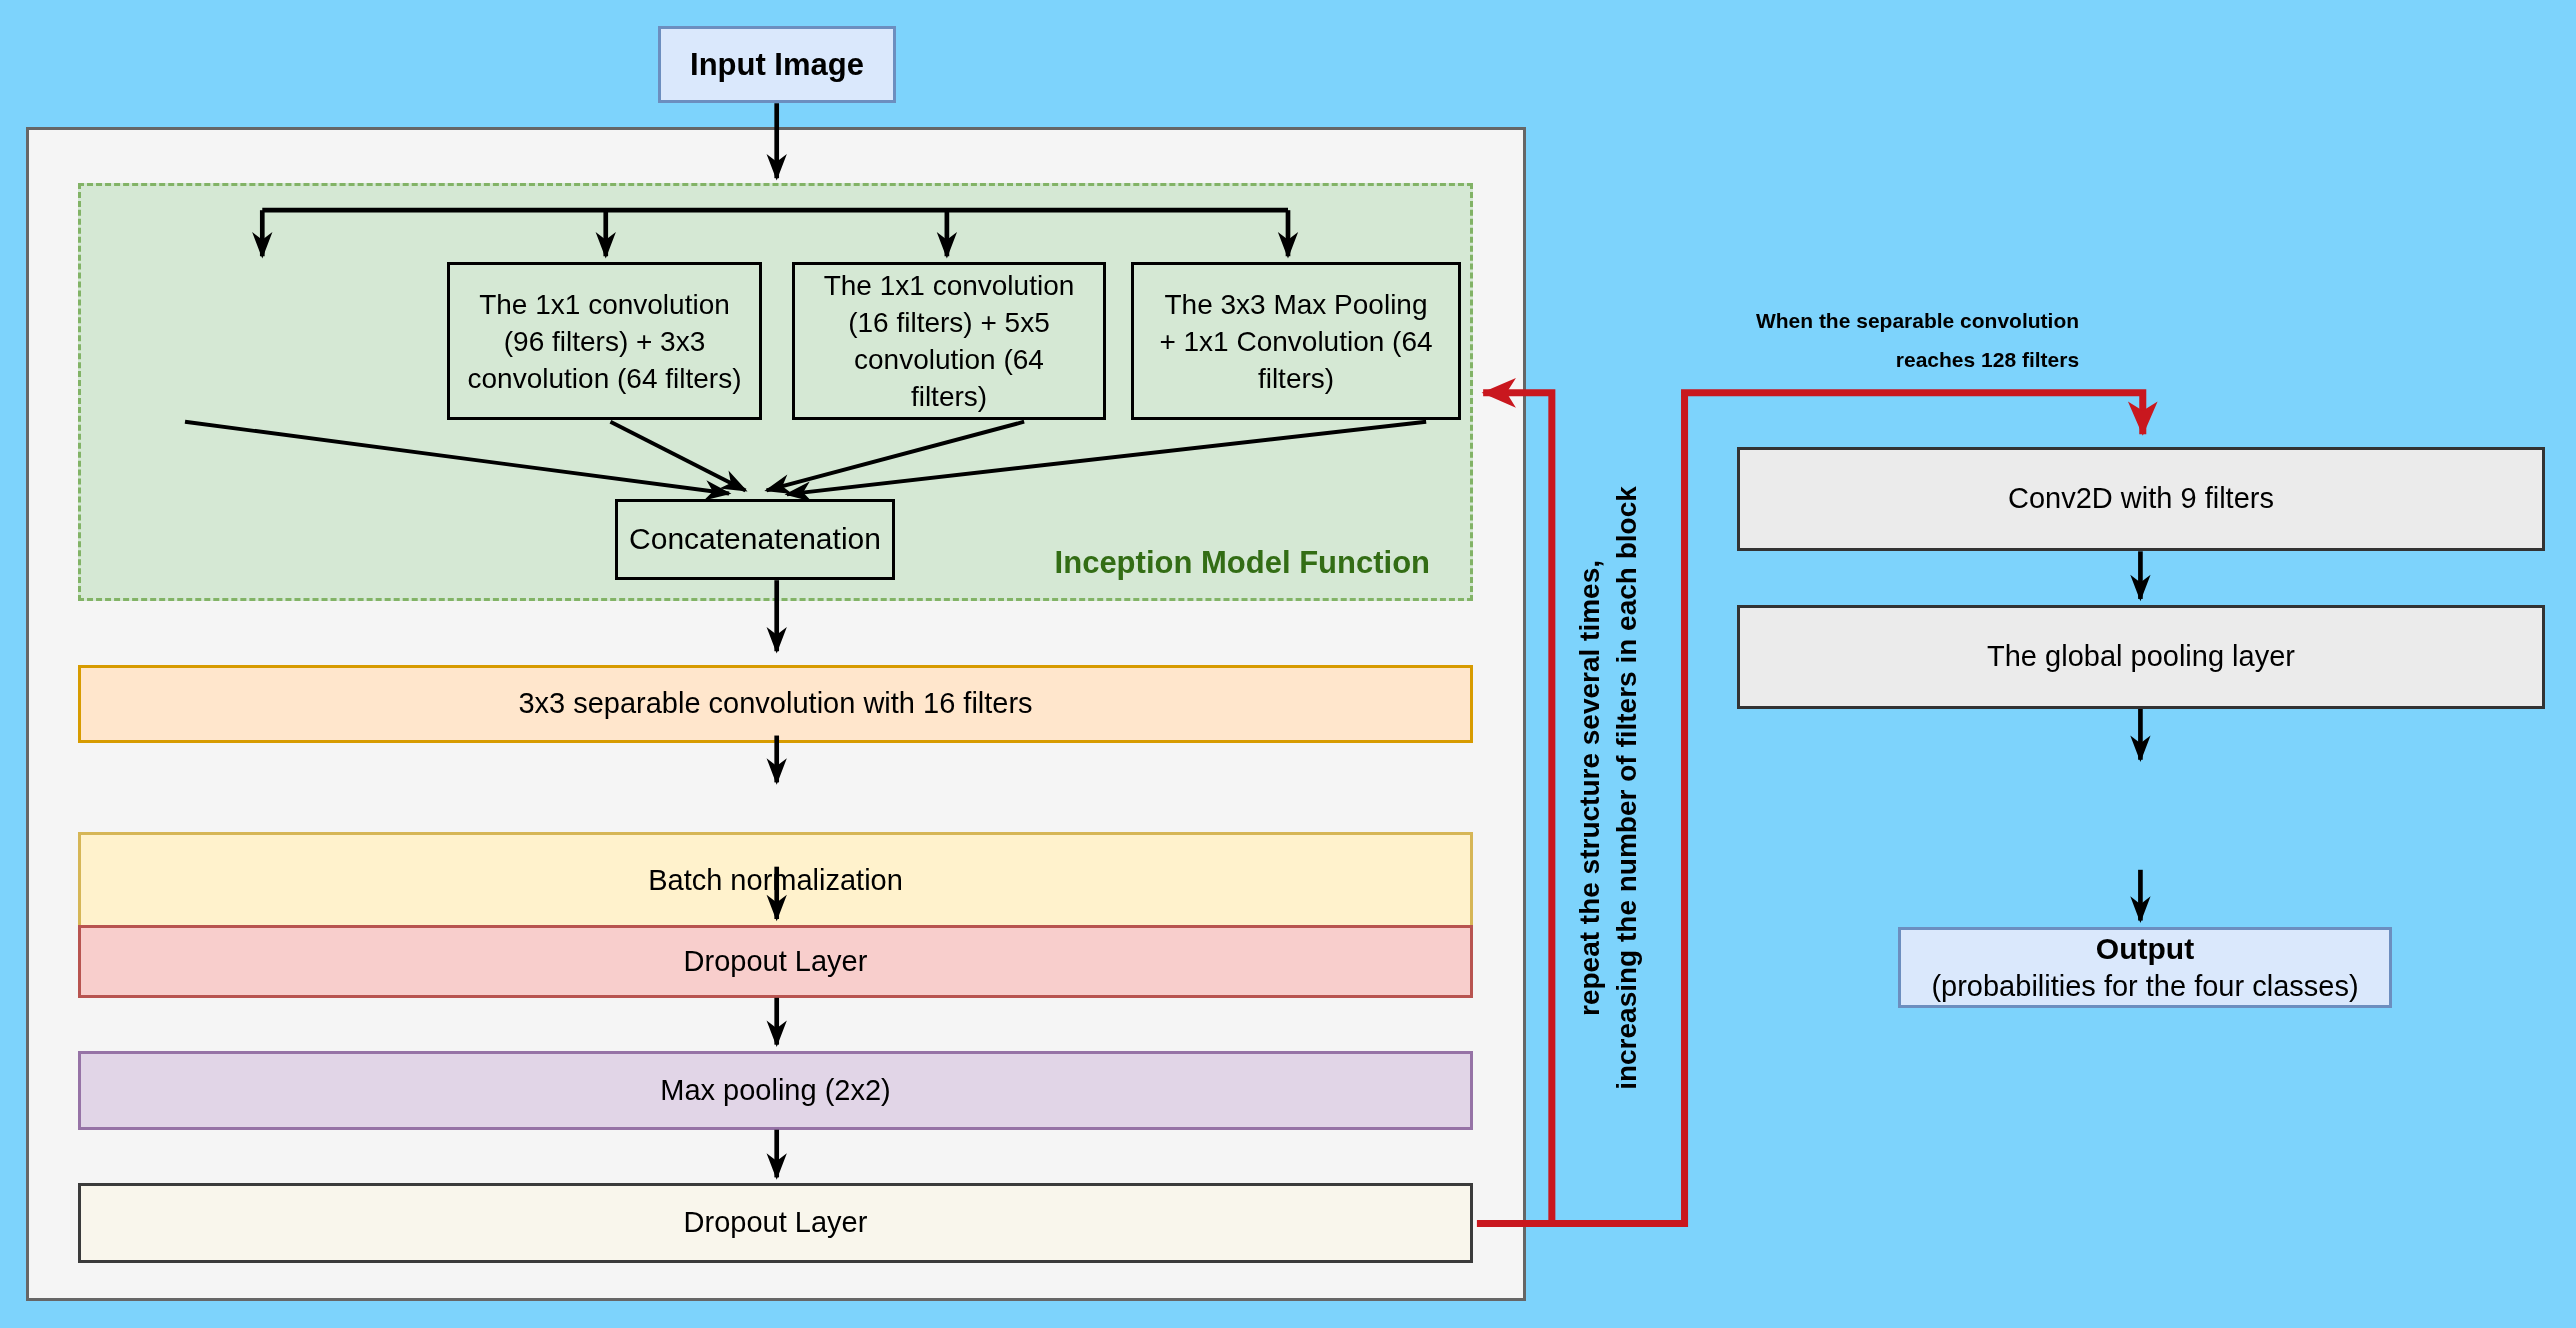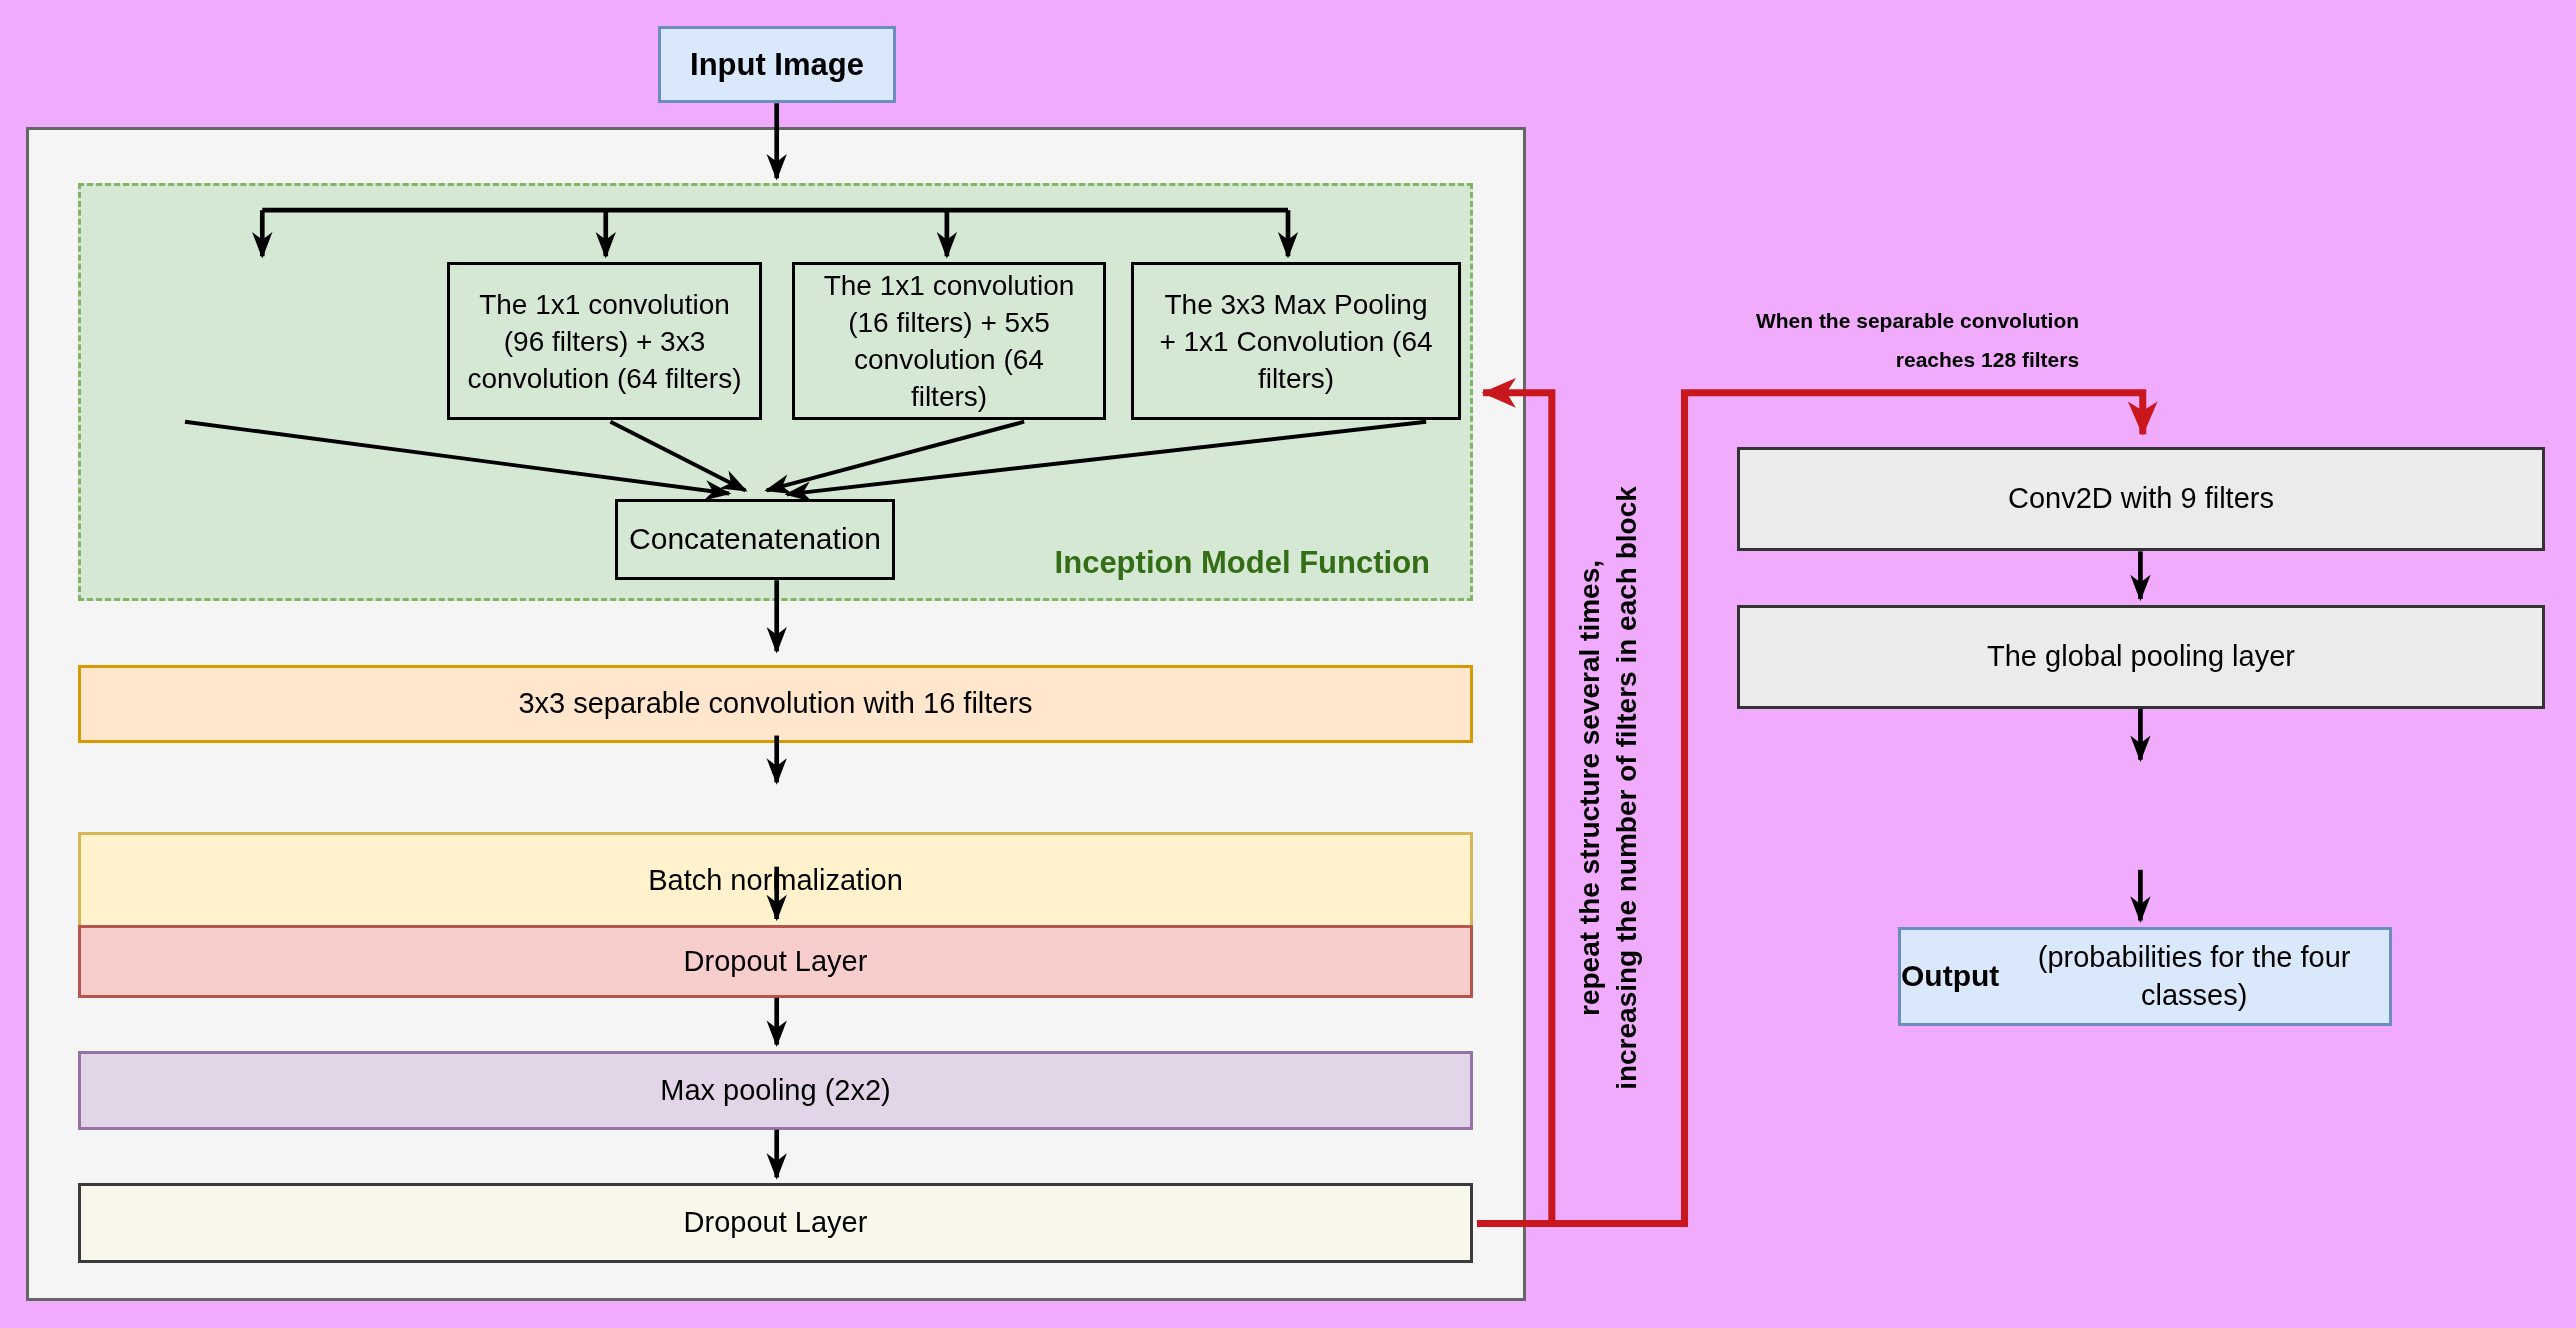--- a/index.html
+++ b/index.html
@@ -1,17 +1,17 @@
 <!DOCTYPE html>
 <html style="font-size:12.5px"><head>
 <meta charset="utf-8">
 <style>
   html,body{margin:0;padding:0;background:#ffffff;}
   body{font-family:"Liberation Sans", sans-serif;}
-  .stage{position:relative;width:2576px;height:1329px;background:#f0abfc;overflow:hidden;}
+  .stage{position:relative;width:2576px;height:1329px;background:#7dd3fc;overflow:hidden;}
   .abox{position:absolute;box-sizing:border-box;display:flex;align-items:center;justify-content:center;
         text-align:center;white-space:pre-line;color:#000;line-height:1.28;}
   .input-box{left:658px;top:26px;width:238px;height:77px;border:3.1px solid;font-size:31px;font-weight:bold;}
   .container-box{left:26px;top:127px;width:1500px;height:1174px;border:3.1px solid;}
   .inception-box{left:78px;top:183px;width:1395px;height:418px;border:3.1px dashed;}
   .branch{border:3.1px solid #000;background:transparent;font-size:28px;line-height:37px;}
   .branch1{left:103px;top:262px;width:319px;height:158px;}
   .branch2{left:447px;top:262px;width:315px;height:158px;}
   .branch3{left:792px;top:262px;width:314px;height:158px;}
   .branch4{left:1131px;top:262px;width:330px;height:158px;}
@@ -19,21 +19,21 @@
   .inception-label{left:859px;top:543px;width:571px;justify-content:flex-end;text-align:right;
                    font-size:31px;font-weight:bold;}
   .bar{left:78px;width:1395px;border:3.1px solid;font-size:29px;}
   .bar1{top:657px;height:78px;margin-top:8px;}
   .bar2{top:832px;height:98px;}
   .bar3{top:925px;height:73px;}
   .bar4{top:1051px;height:79px;}
   .bar5{top:1183px;height:80px;}
   .headbox{left:1737px;width:808px;height:104px;border:3.1px solid;font-size:29px;}
   .head1{top:447px;} .head2{top:605px;} .head3{top:766px;}
-  .output-box{left:1898px;top:927px;width:494px;height:99px;border:3.1px solid;font-size:29px;}
+  .output-box{left:1898px;top:927px;width:494px;height:81px;border:3.1px solid;flex-direction:column;font-size:29px;}
   .output-title{font-weight:bold;font-size:30px;}
   .condition-note{left:1664px;top:301px;width:507px;font-size:21px;font-weight:bold;line-height:39px;text-align:right;}
   .loop-note{left:1608px;top:788px;width:859px;height:94px;transform:translate(-50%,-50%) rotate(-90deg);
              font-size:28px;font-weight:bold;line-height:37px;}
   svg.overlay{position:absolute;left:0;top:0;pointer-events:none;}
 </style>
 </head>
 <body>
 
 <div class="stage">

